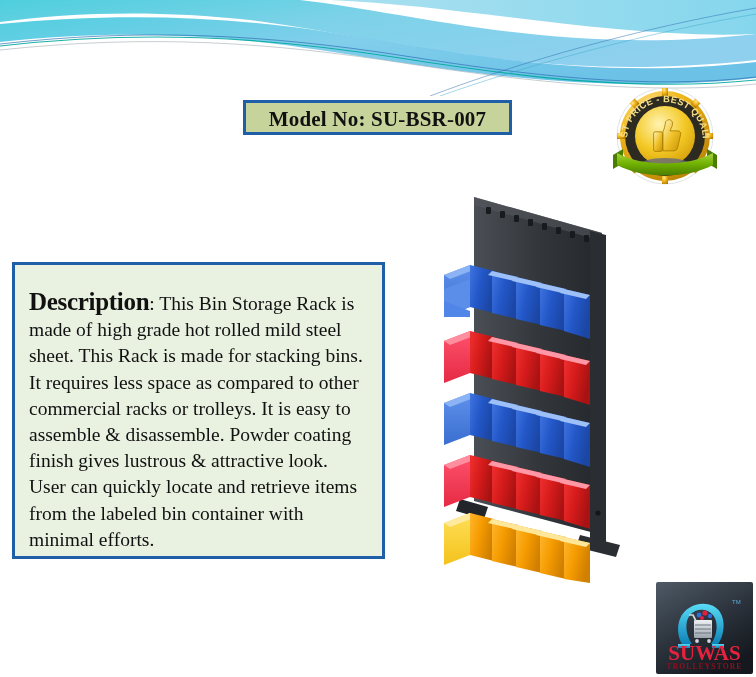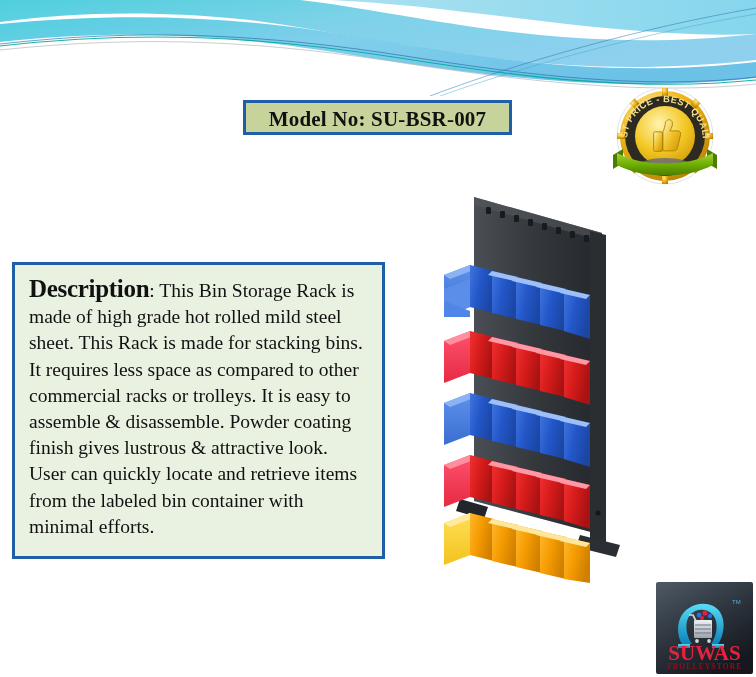--- a/index.html
+++ b/index.html
@@ -53,21 +53,21 @@
   
   #desc-box {
     position: absolute;
     left: 12px;
     top: 262px;
     width: 373px;
     height: 297px;
     background: #e9f1e1;
     border: 3px solid #1f5fa8;
     box-sizing: border-box;
-    padding: 11px 14px 8px 14px;
+    padding: 24px 14px 8px 14px;
   }
   #desc-para {
     margin: 0;
     font-family: "Liberation Serif", serif;
     font-size: 19.5px;
     line-height: 26.2px;
     color: #111111;
     text-align: left;
   }
   #desc-label {

